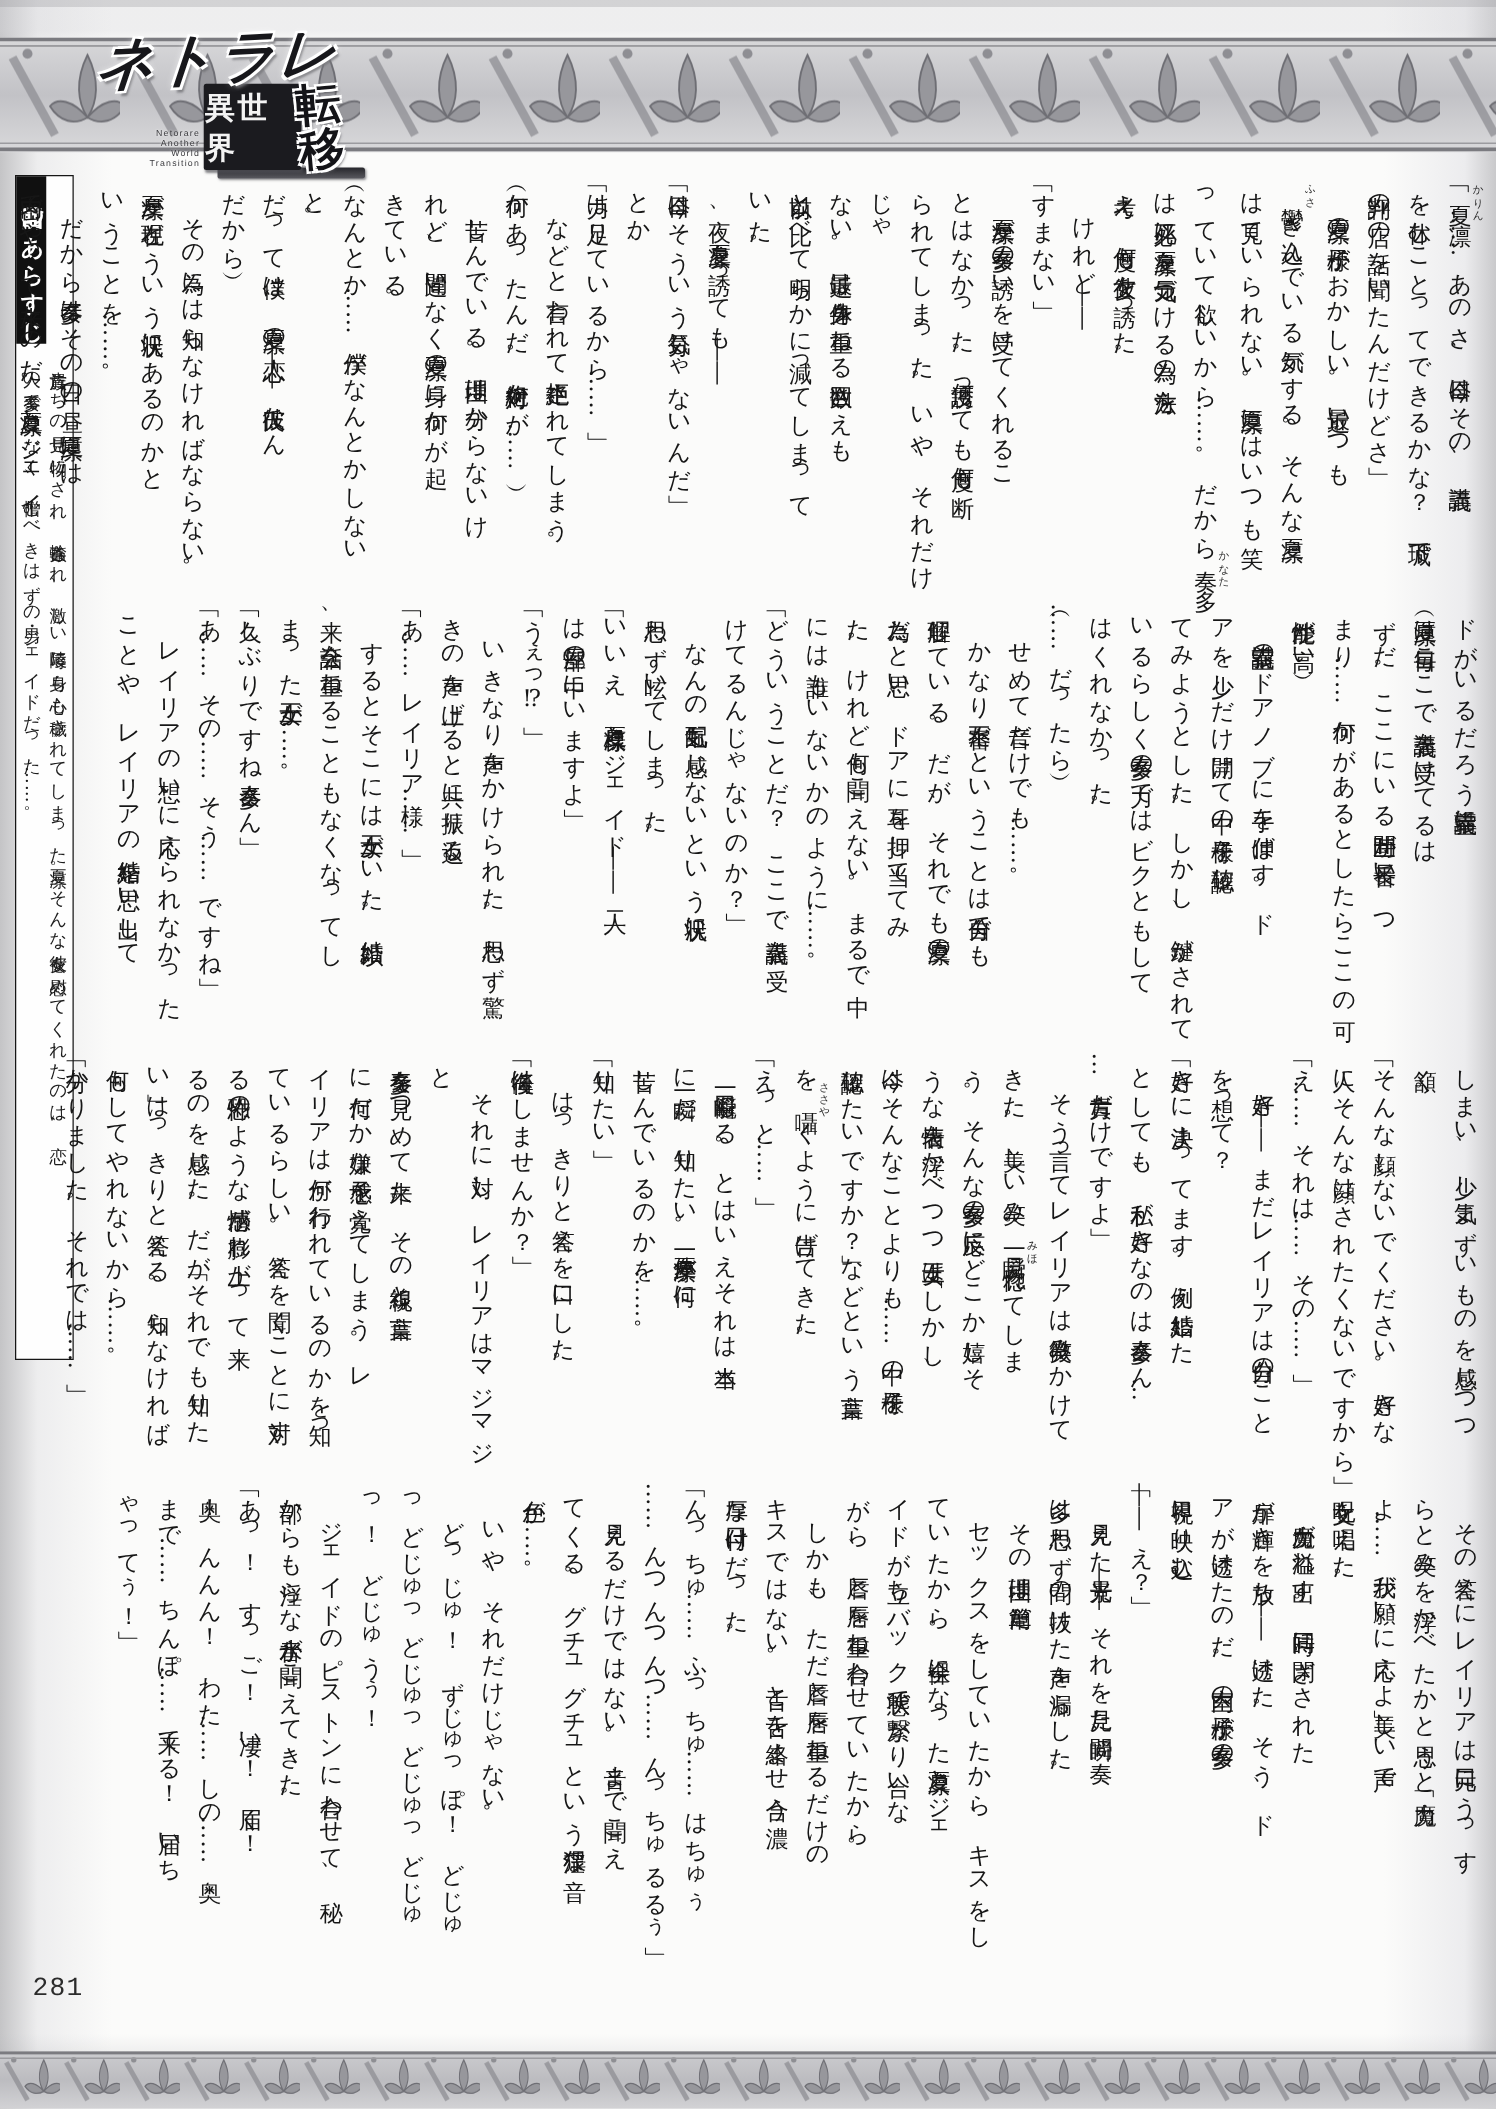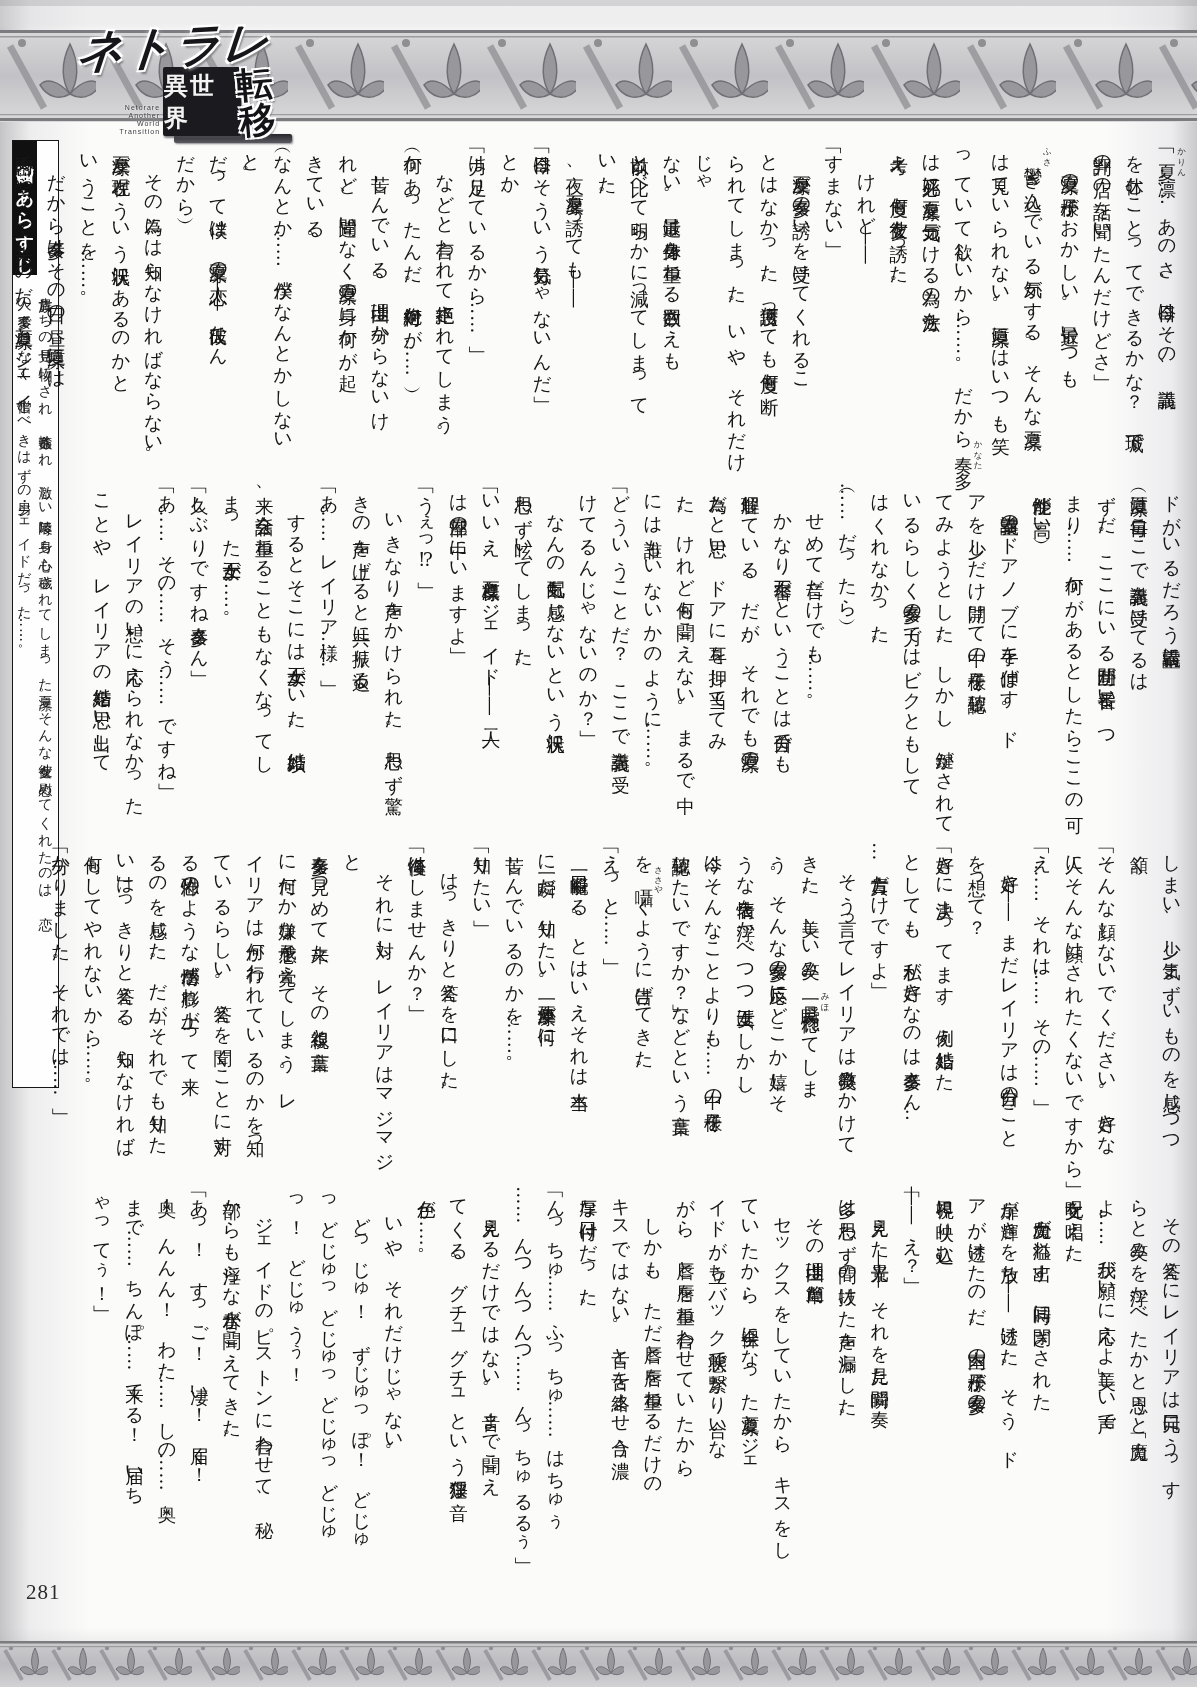--- a/index.html
+++ b/index.html
@@ -48,21 +48,21 @@
     position:absolute; right:10px; writing-mode:vertical-rl; text-orientation:mixed;
     font-size:18.5px; line-height:32.4px; letter-spacing:0.6px; color:#161616;
   }
   .band p{margin:0; padding:0;}
   .band ruby rt{font-size:8.5px; letter-spacing:0; color:#2a2a2a;}
   .band-1{top:142px; height:330px;}
   .band-2{top:482px; height:352px;}
   .band-3{top:842px; height:340px;}
   .band-4{top:1186px; height:404px;}
 
-  .page-number{position:absolute; left:26px; top:1580px; font-family:Liberation Serif, serif; font-size:21px; color:#2b2b2b; letter-spacing:1px;}
+  .page-number{position:absolute; left:26px; top:1580px; font-family:Liberation Mono, monospace; font-size:21px; color:#2b2b2b; letter-spacing:1px;}
 </style>
 </head>
 <body>
 
 <div class="page">
 
   <svg class="border border-top" width="1197" height="92" viewBox="0 0 1197 92">
     <defs>
       <linearGradient id="bgTop" x1="0" y1="0" x2="0" y2="1">
         <stop offset="0" stop-color="#d8d8da"></stop>

